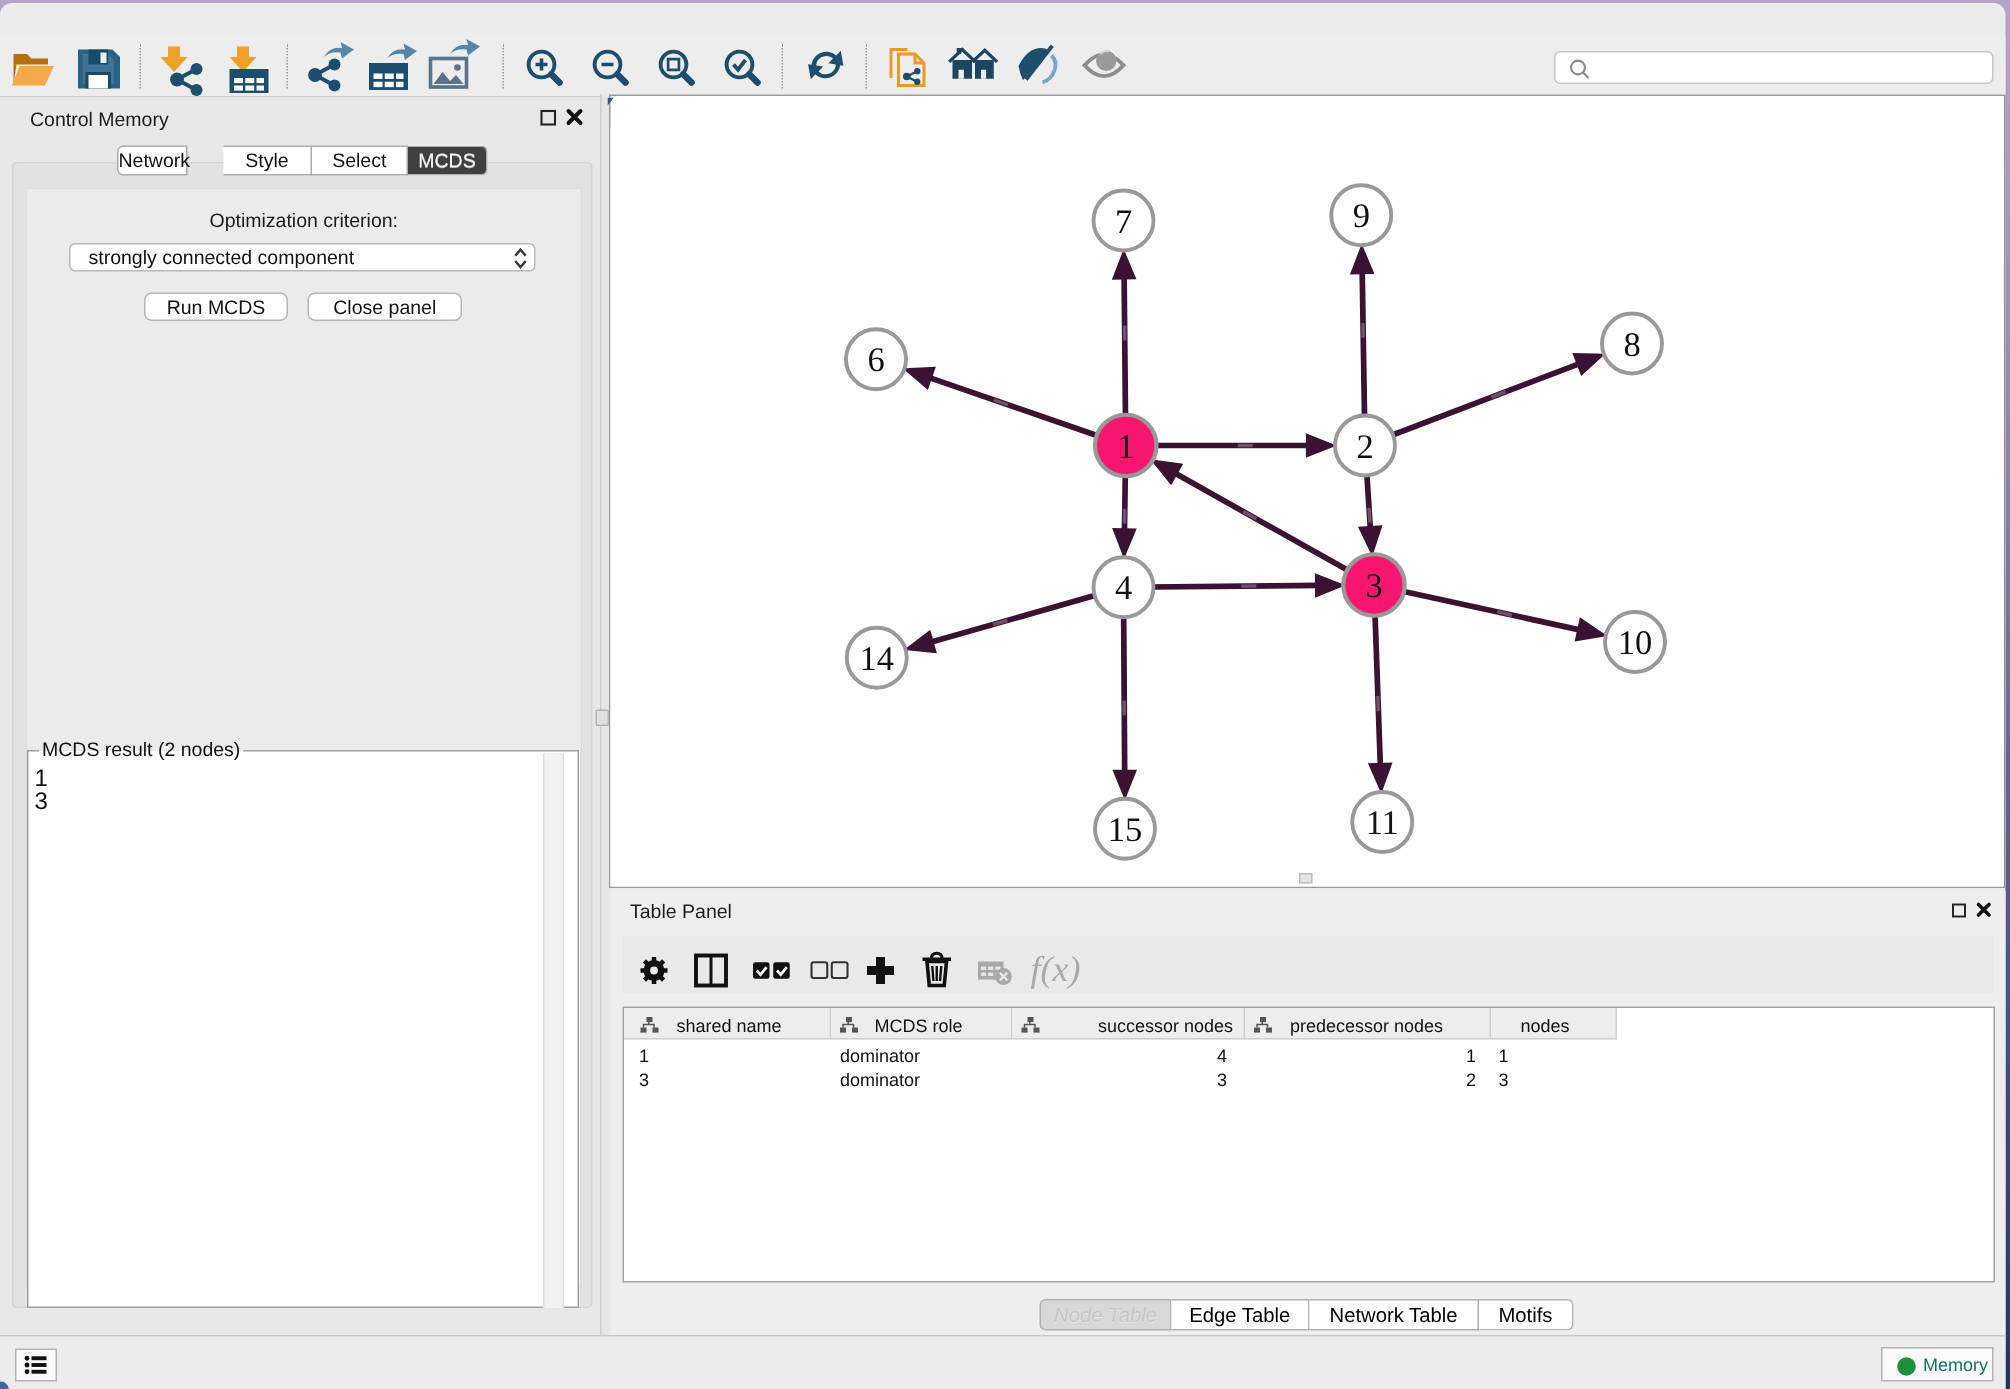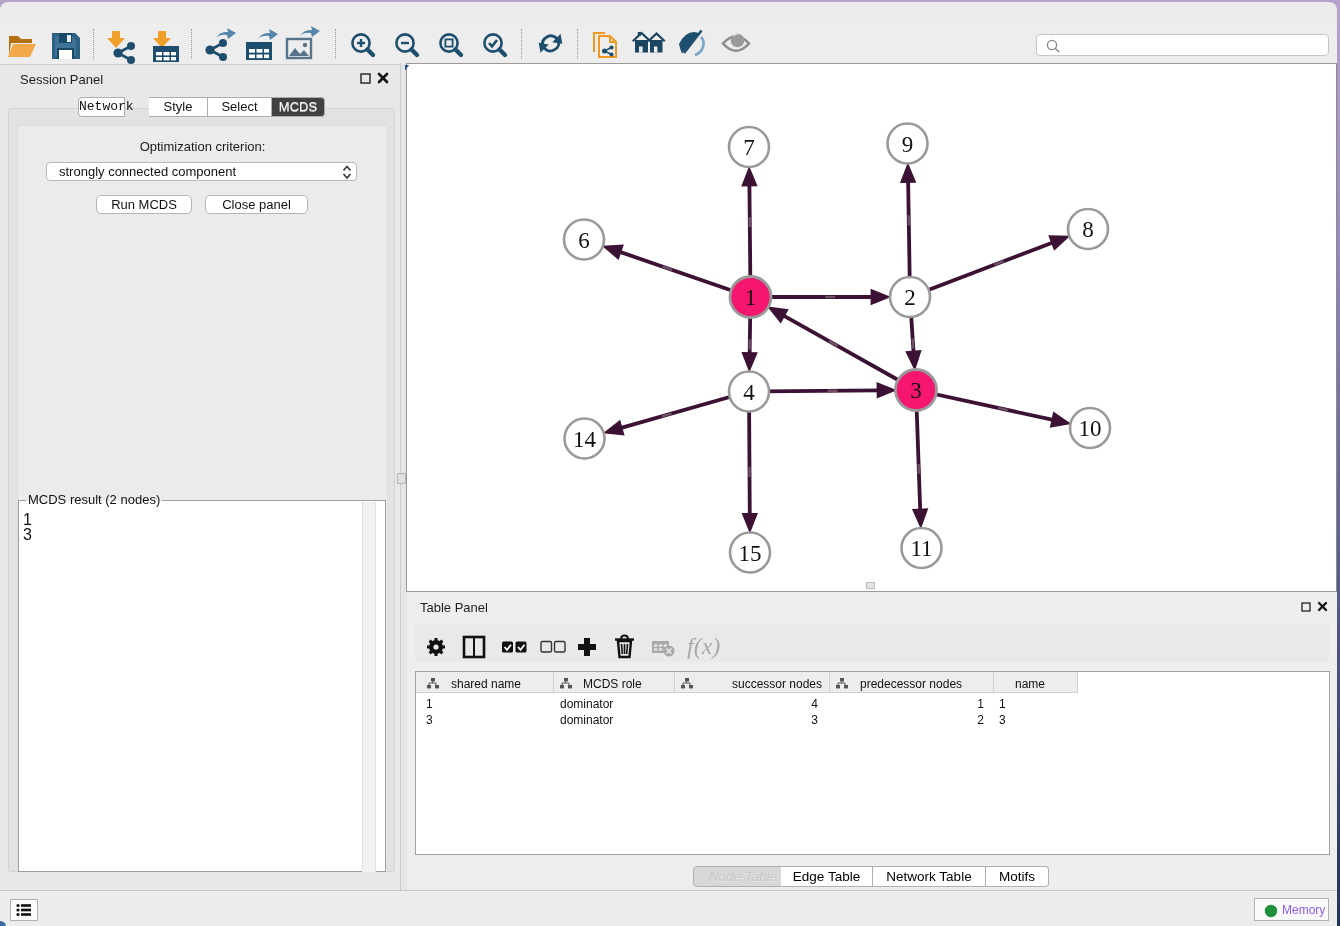--- a/index.html
+++ b/index.html
@@ -40,21 +40,21 @@
   #tpanel { position:absolute; left:407px; top:592px; width:930px; height:296px; background:#eeeeee; }
   #tp-title { position:absolute; left:13px; top:6px; font-size:13px; color:#1d1d1d; }
   #tp-toolbar { position:absolute; left:8px; top:30px; width:914px; height:38px; background:#e9e9e9; }
   #tbl { position:absolute; left:8px; top:77px; width:915px; height:184px; background:#fff; border:1px solid #a2a2a2; }
   .th { position:absolute; top:0; height:21px; background:#ededed; border-right:1px solid #cfcfcf; border-bottom:1px solid #cfcfcf; font-size:12px; color:#111; }
   .td { position:absolute; font-size:12px; color:#111; height:16px; line-height:16px; }
   .btab { position:absolute; top:272px; height:21px; background:#fff; border:1px solid #b0b0b0; font-size:13.5px; color:#000; text-align:center; line-height:19px; }
   
   #statusbar { position:absolute; left:0; top:888px; width:1337px; height:36px; background:#ececec; border-top:1px solid #c8c8c8; }
   #list-btn { position:absolute; left:10px; top:8px; width:28px; height:22px; background:#fafafa; border:1px solid #b2b2b2; }
-  #mem-btn { position:absolute; left:1254px; top:7px; width:75px; height:23px; background:#fafafa; border:1px solid #b2b2b2; font-size:12px; color:#8b5cf6; }
+  #mem-btn { position:absolute; left:1254px; top:7px; width:75px; height:23px; background:#fafafa; border:1px solid #b2b2b2; font-size:12px; color:#0f766e; }
 </style>
 </head>
 <body>
 <div id="win">
   <div id="toolbar">
     <svg width="1337" height="41" style="position:absolute;left:0;top:0">
 
       <path d="M9 32 V12 h9 l3 3 h11 v4 H11" fill="#b4700f"></path>
       <path d="M13 20 h23 l-6 13 H8 Z" fill="#f5a84a"></path>
 
@@ -195,26 +195,26 @@
     <div class="tsep" style="left:521px"></div>
     <div class="tsep" style="left:577px"></div>
     <div id="searchbox">
         <svg width="24" height="20" style="position:absolute;left:4px;top:1px">
           <circle cx="11" cy="9" r="4.6" fill="none" stroke="#8a8a8a" stroke-width="1.4"></circle>
           <line x1="14.4" y1="12.4" x2="18" y2="16" stroke="#8a8a8a" stroke-width="1.4"></line>
         </svg>
       </div>
   </div>
   <div id="cpanel">
-    <div id="cp-title">Session Panel</div>
+    <div id="cp-title">Control Memory</div>
     <svg width="40" height="16" style="position:absolute;left:358px;top:6px">
       <rect x="3" y="3" width="9" height="9" fill="none" stroke="#222" stroke-width="1.4"></rect>
       <path d="M21 3 l8 8 m0 -8 l-8 8" stroke="#111" stroke-width="2.6" stroke-linecap="round"></path>
     </svg>
-    <div class="tab" style="left:78px; width:47px; border-radius:4px 0 0 4px;font-family:Liberation Mono, monospace;">Network</div>
+    <div class="tab" style="left:78px; width:47px; border-radius:4px 0 0 4px;">Network</div>
     <div class="tab" style="left:149px; width:59px; border-left:none;">Style</div>
     <div class="tab" style="left:208px; width:64px; border-left:none;">Select</div>
     <div class="tab" style="left:272px; width:53px; border-left:none; border-radius:0 4px 4px 0; background:#404040; color:#f4f4f4; text-shadow:0 1px 0 #bbb;">MCDS</div>
     <div id="cp-box">
       <div id="cp-inner">
         <div id="dd">strongly connected component<svg width="12" height="16" style="position:absolute;right:3px;top:1px">
               <path d="M2.5 6.5 L6 2.5 L9.5 6.5 M2.5 10 L6 14 L9.5 10" fill="none" stroke="#3a3a3a" stroke-width="1.7"></path>
             </svg></div>
         <div id="opt-label">Optimization criterion:</div>
         <div class="btn" style="left:78px; width:96px;">Run MCDS</div>
@@ -403,33 +403,33 @@
               <rect x="0" y="7" width="4" height="3.4"></rect>
               <rect x="8" y="7" width="4" height="3.4"></rect>
               <path d="M5.5 3 v2 h-3.5 v2 m3.5 -2 h3.5 v2" stroke="#555" fill="none"></path>
             </g>
         </g>
       </svg>
       <div class="td" style="left:35px; top:4px;">shared name</div>
       <div class="td" style="left:167px; top:4px;">MCDS role</div>
       <div class="td" style="left:288px; top:4px;margin-left:28px;">successor nodes</div>
       <div class="td" style="left:444px; top:4px;">predecessor nodes</div>
-      <div class="td" style="left:572px; top:4px; width:84px; text-align:center;">name</div>
+      <div class="td" style="left:572px; top:4px; width:84px; text-align:center;">nodes</div>
       <div class="td" style="left:10px;  top:24px;">1</div>
       <div class="td" style="left:144px; top:24px;">dominator</div>
       <div class="td" style="left:302px; top:24px; width:100px; text-align:right;">4</div>
       <div class="td" style="left:468px; top:24px; width:100px; text-align:right;">1</div>
       <div class="td" style="left:583px; top:24px;">1</div>
       <div class="td" style="left:10px;  top:40px;">3</div>
       <div class="td" style="left:144px; top:40px;">dominator</div>
       <div class="td" style="left:302px; top:40px; width:100px; text-align:right;">3</div>
       <div class="td" style="left:468px; top:40px; width:100px; text-align:right;">2</div>
       <div class="td" style="left:583px; top:40px;">3</div>
     </div>
-    <div class="btab" style="left:286px; width:100px; border-radius:4px 0 0 4px; background:#d8d8d8; color:#c6c6c6; text-shadow:0 1px 0 #eaeaea;font-style:italic;">Node Table</div>
+    <div class="btab" style="left:286px; width:88px; border-radius:4px 0 0 4px; background:#d8d8d8; color:#c6c6c6; text-shadow:0 1px 0 #eaeaea;font-style:italic;">Node Table</div>
     <div class="btab" style="left:374px; width:92px; border-left:none;">Edge Table</div>
     <div class="btab" style="left:466px; width:113px; border-left:none;">Network Table</div>
     <div class="btab" style="left:579px; width:63px; border-left:none; border-radius:0 4px 4px 0;">Motifs</div>
   </div>
   <div id="statusbar">
     <div id="list-btn">
       <svg width="26" height="20" style="position:absolute;left:0;top:0">
         <g fill="#111">
           <circle cx="7" cy="5.5" r="1.6"></circle>
             <circle cx="7" cy="10" r="1.6"></circle>

